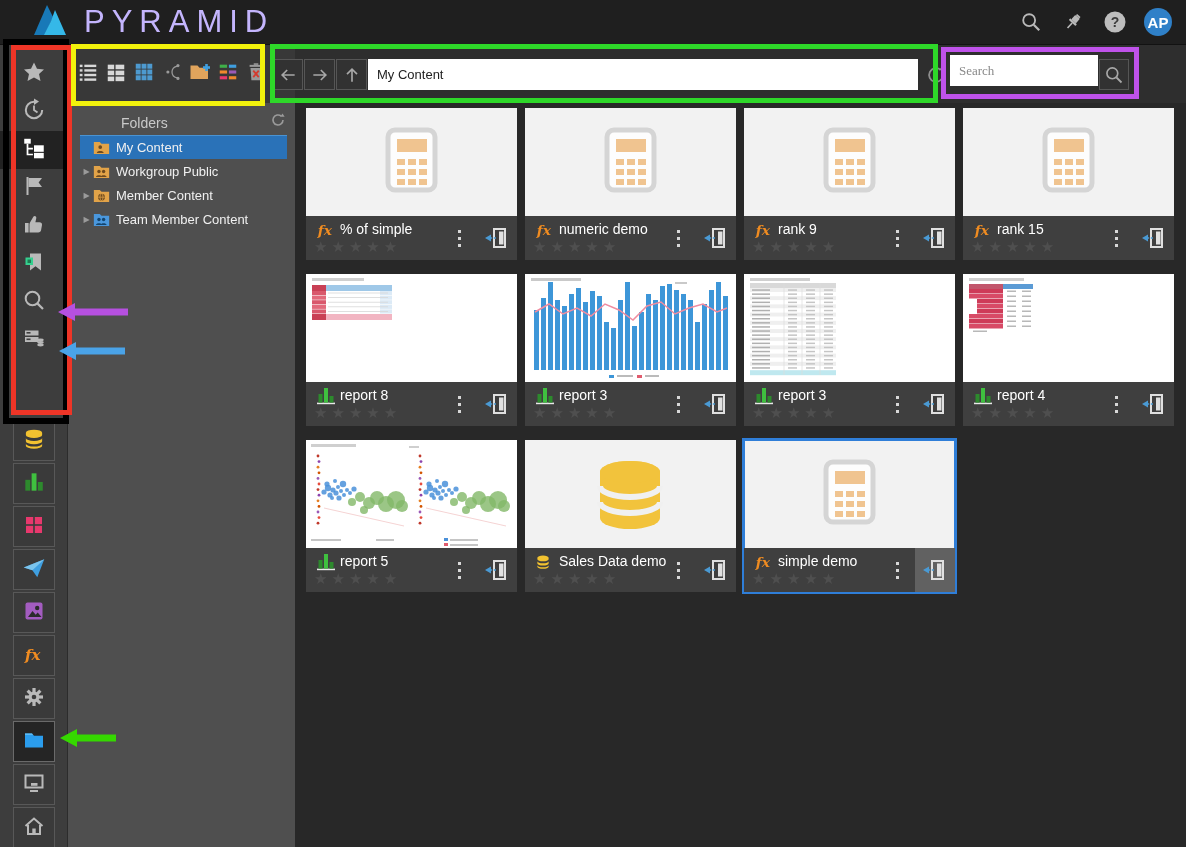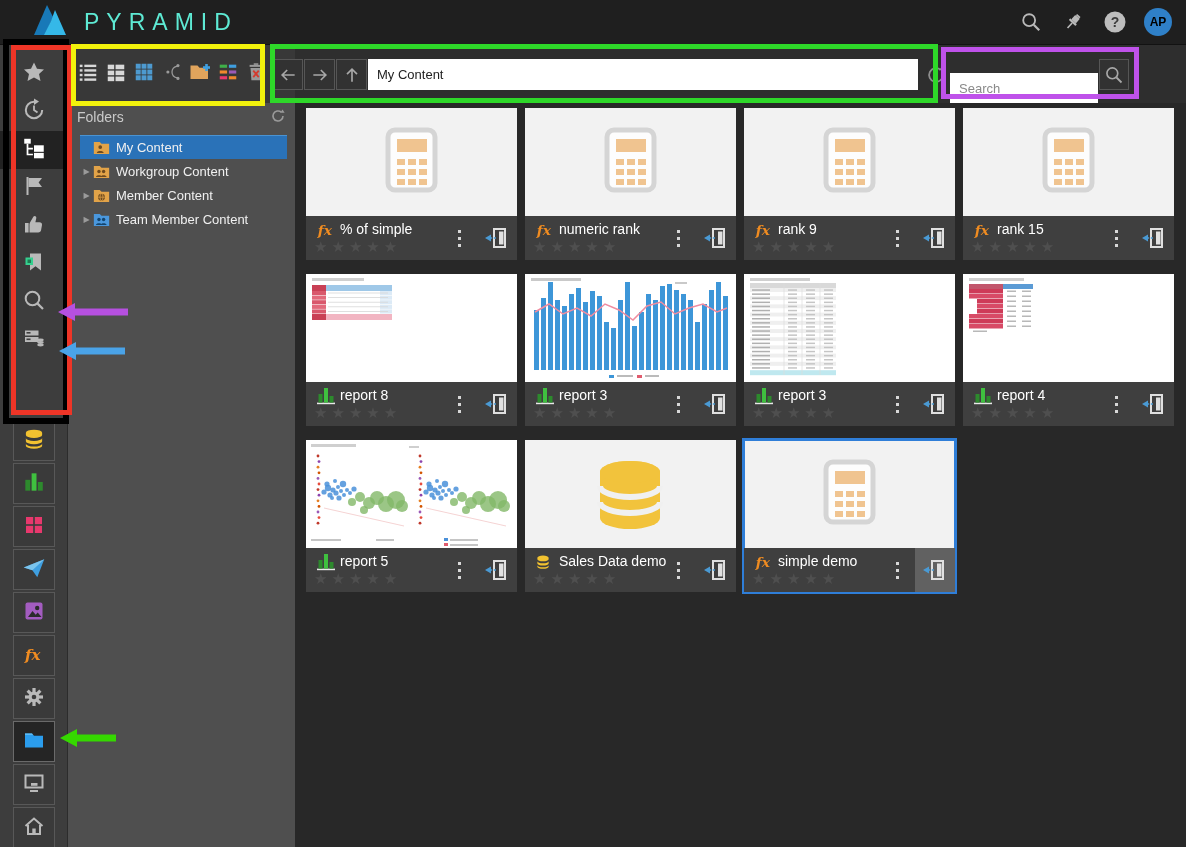--- a/index.html
+++ b/index.html
@@ -5,25 +5,25 @@
   * { box-sizing: border-box; margin: 0; padding: 0; }
   html,body { width:1186px; height:847px; overflow:hidden; background:#282828;
               font-family:"Liberation Sans", sans-serif; }
   .app { position:relative; width:1186px; height:847px; }
 
   
   .header { position:absolute; left:0; top:0; width:1186px; height:45px;
             background:#1f1f1f; border-bottom:1px solid #121212;
             display:flex; align-items:center; }
   .logo-wrap { display:flex; align-items:center; gap:10px; margin-left:30px; }
-  .logo-text { font-size:23px; letter-spacing:7px; color:#5eead4; font-weight:400; }
+  .logo-text { font-size:31px; letter-spacing:7px; color:#c4b5fd; font-weight:400; }
   .header-right { margin-left:auto; display:flex; align-items:center; gap:16px; margin-right:14px; }
   .hbtn { width:26px; height:26px; display:flex; align-items:center; justify-content:center; cursor:pointer; }
-  .avatar { width:28px; height:28px; border-radius:50%; background:#2f80c8; color:#000000;
-            display:flex; align-items:center; justify-content:center; font-size:12px; font-weight:bold; }
+  .avatar { width:28px; height:28px; border-radius:50%; background:#2f80c8; color:#ffffff;
+            display:flex; align-items:center; justify-content:center; font-size:15px; font-weight:bold; }
 
   
   .sidebar { position:absolute; left:0; top:45px; width:68px; height:802px; background:#3d3d3d;
              border-right:1px solid #2c2c2c; }
   .sb-top { position:absolute; left:0; top:10px; width:68px; }
   .sb-cell { width:68px; height:38px; display:flex; align-items:center; justify-content:center; }
   .sb-cell.selected { background:#222222; }
   .sb-bottom { position:absolute; left:0; top:373px; width:68px; }
   .sb-box { width:42px; height:41px; margin:2px auto; border:1px solid #585858; background:#3a3a3a;
             display:flex; align-items:center; justify-content:center; }
@@ -35,32 +35,32 @@
                display:flex; align-items:center; gap:4px; padding-left:8px; }
   .tb-btn { width:24px; height:24px; display:flex; align-items:center; justify-content:center; cursor:pointer; }
   .nav-group { position:absolute; left:204px; top:14px; display:flex; }
   .nav-btn { width:31px; height:31px; border:1px solid #565656; margin-right:1px; background:#323232;
              display:flex; align-items:center; justify-content:center; }
   .path-input { position:absolute; left:300px; top:14px; width:550px; height:31px; border:none;
                 background:#fff; color:#222; font-size:13px; padding-left:9px;
                 font-family:"Liberation Sans", sans-serif; }
   .refresh-btn { position:absolute; left:854px; top:16px; width:28px; height:28px;
                  display:flex; align-items:center; justify-content:center; }
-  .search-input { position:absolute; left:882px; top:28px; width:148px; height:31px; border:none;
+  .search-input { position:absolute; left:882px; top:10px; width:148px; height:31px; border:none;
                   background:#fff; color:#222; font-size:13px; padding-left:9px;
-                  font-family:Liberation Sans, sans-serif; }
+                  font-family:Liberation Serif, serif; }
   .search-input::placeholder { color:#8a8a8a; }
   .search-btn { position:absolute; left:1031px; top:14px; width:30px; height:31px;
                 border:1px solid #565656; background:#323232;
                 display:flex; align-items:center; justify-content:center; }
 
   
   .folders { position:absolute; left:68px; top:103px; width:227px; height:744px; background:#4f4f4f; }
-  .folders-head { height:28px; display:flex; align-items:center; justify-content:space-between;
-                  padding:0 9px; color:#c9c9c9; font-size:14px; }
+  .folders-head { height:28px; display:flex; align-items:flex-end; justify-content:space-between;
+                  padding:0 9px; color:#c9c9c9; font-size:14px;margin-left:44px; }
   .tree { list-style:none; margin-top:4px; }
   .tree li { height:24px; display:flex; align-items:center; margin-left:12px; margin-right:8px;
              color:#f0f0f0; font-size:13px; cursor:pointer; }
   .tree li.selected { background:#2a72b8; border-top:1px solid #4a93d2; }
   .tw { width:13px; display:inline-flex; justify-content:center; color:#9a9a9a; font-size:8px; }
   .tree .ficon { margin-right:6px; display:inline-flex; }
 
   
   .content { position:absolute; left:295px; top:103px; width:891px; height:744px; background:#282828; }
   .tiles { display:grid; grid-template-columns:repeat(4,211px); grid-auto-rows:152px;
@@ -419,21 +419,21 @@
         <li class="">
           <span class="tw">▶</span>
           <span class="ficon">
             <svg width="17" height="15" viewBox="0 0 20 17">
               <path d="M1 2 h7 l2 2 h9 V16 H1 z" fill="#e2a348"></path>
               <circle cx="7" cy="8.5" r="2" fill="#6e4a1e"></circle>
               <circle cx="12.5" cy="8.5" r="2" fill="#6e4a1e"></circle>
               <path d="M3.5 15 c0-2.6 7-2.6 7 0 z M9 15 c0-2.6 7-2.6 7 0 z" fill="#6e4a1e"></path>
             </svg>
           </span>
-          <span>Workgroup Content</span>
+          <span>Workgroup Public</span>
         </li>
         <li class="">
           <span class="tw">▶</span>
           <span class="ficon">
             <svg width="17" height="15" viewBox="0 0 20 17">
               <path d="M1 2 h7 l2 2 h9 V16 H1 z" fill="#e2a348"></path>
               <circle cx="10" cy="10.5" r="4" fill="#6e4a1e"></circle>
               <g stroke="#e2a348" stroke-width="0.9" fill="none">
                 <ellipse cx="10" cy="10.5" rx="1.8" ry="4"></ellipse>
                 <line x1="6" y1="10.5" x2="14" y2="10.5"></line>
@@ -511,21 +511,21 @@
               <rect x="91" y="71" width="8" height="6" fill="#f0c490"></rect>
               <rect x="102" y="71" width="8" height="6" fill="#f0c490"></rect>
               <rect x="113" y="71" width="8" height="6" fill="#f0c490"></rect>
   </svg></div>
     <div class="foot">
       <span class="ticon">
               <svg width="24" height="24" viewBox="0 0 24 24">
                 <text x="3" y="17.5" font-size="15" font-style="italic" font-weight="bold" fill="#f08c21" font-family="DejaVu Serif, serif">fx</text>
               </svg>
             </span>
-      <span class="tname">numeric rank</span>
+      <span class="tname">numeric demo</span>
       <span class="stars">★★★★★</span>
       <span class="kebab">
         <svg width="5" height="17" viewBox="0 0 5 17">
                 <rect x="1" y="0" width="3" height="3" fill="#d8d8d8"></rect>
                 <rect x="1" y="7" width="3" height="3" fill="#d8d8d8"></rect>
                 <rect x="1" y="14" width="3" height="3" fill="#d8d8d8"></rect>
               </svg>
       </span>
       <span class="open-cell">
         <svg width="26" height="24" viewBox="0 0 26 24">

